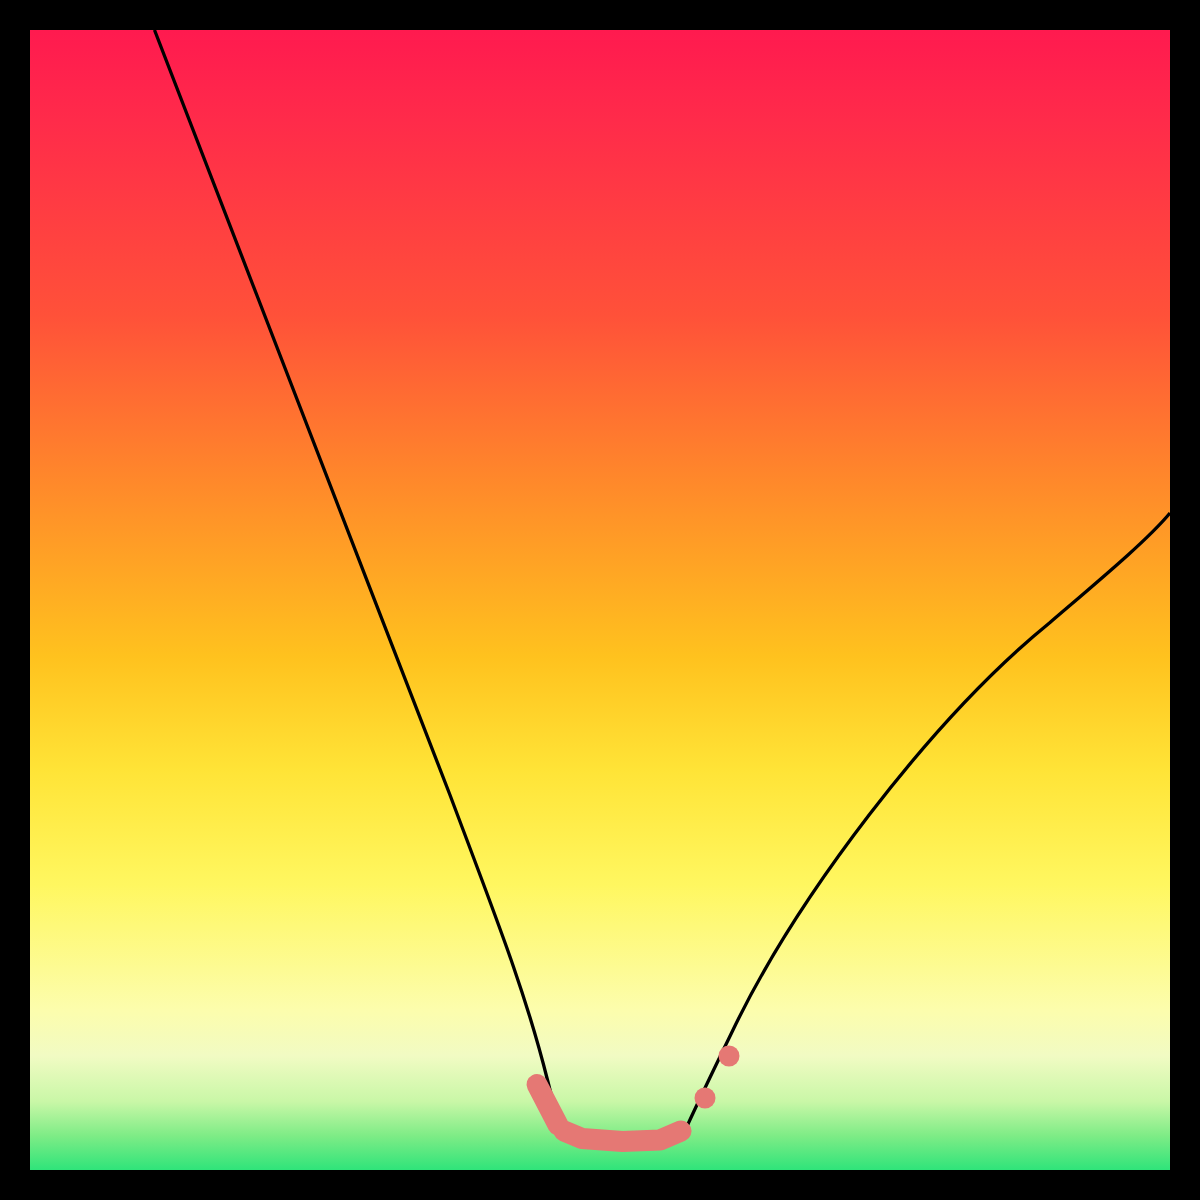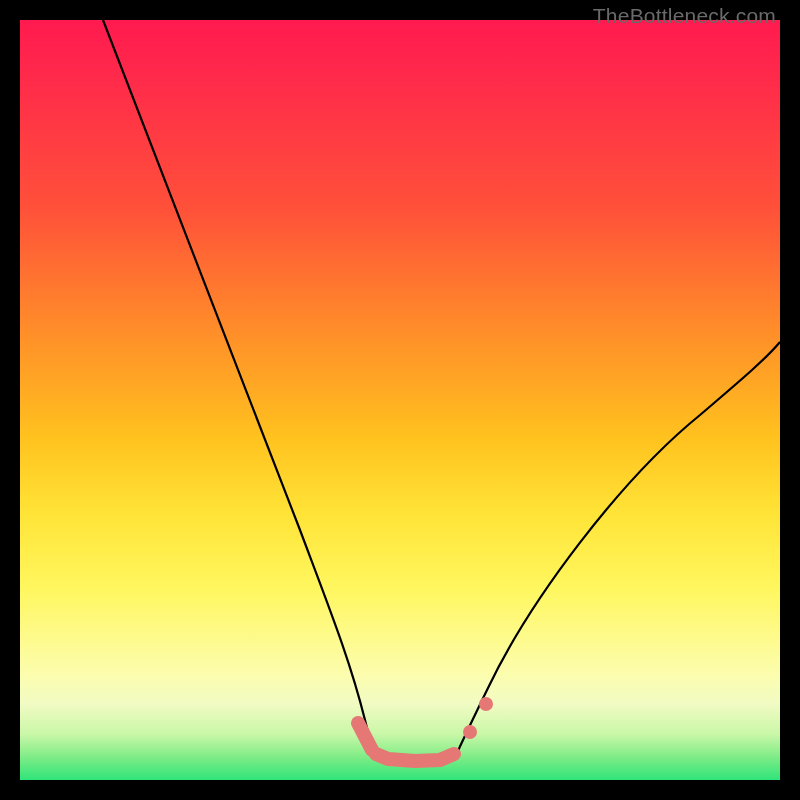--- a/index.html
+++ b/index.html
@@ -100,14 +100,13 @@
 
       <path class="bump-line" d="M 338 703 L 352 730"></path>
 
       <circle class="bump-dot" cx="450" cy="712" r="7"></circle>
       <circle class="bump-dot" cx="466" cy="684" r="7"></circle>
 
     </svg>
 
   </div>
 
-  <div class="watermark">TheBottleneck.com</div>
 </div>
 
 </body></html>

